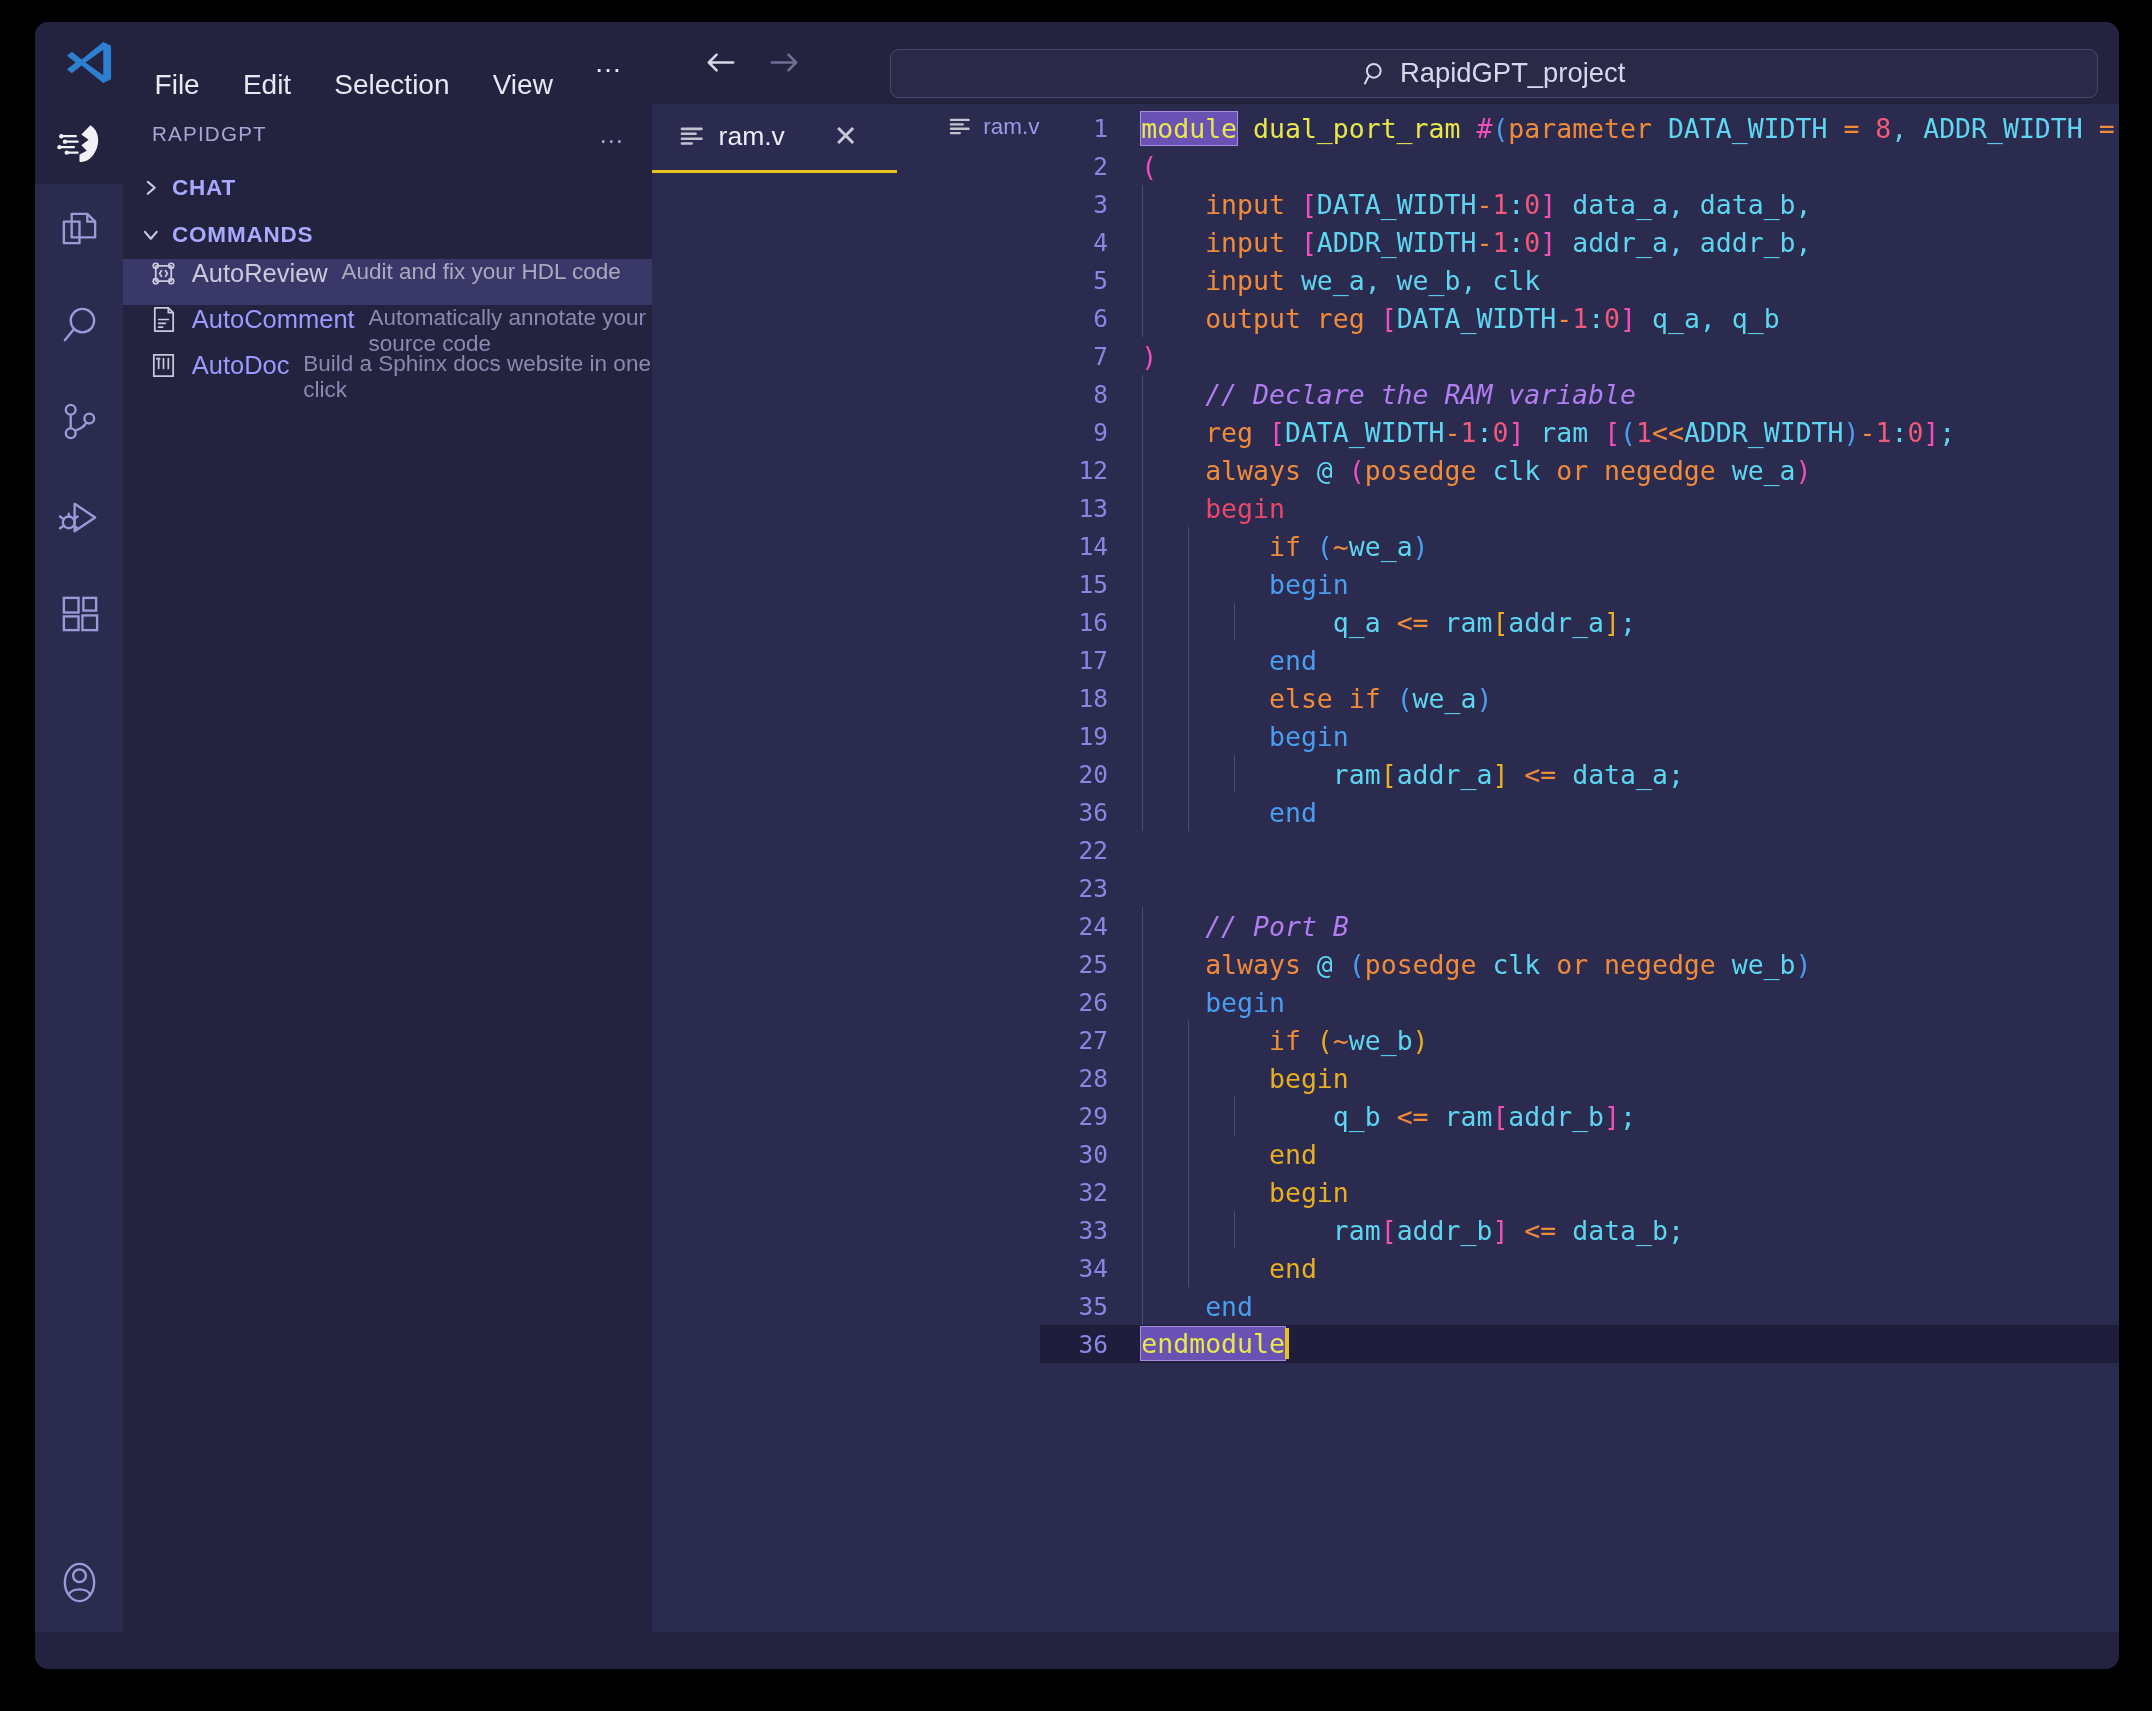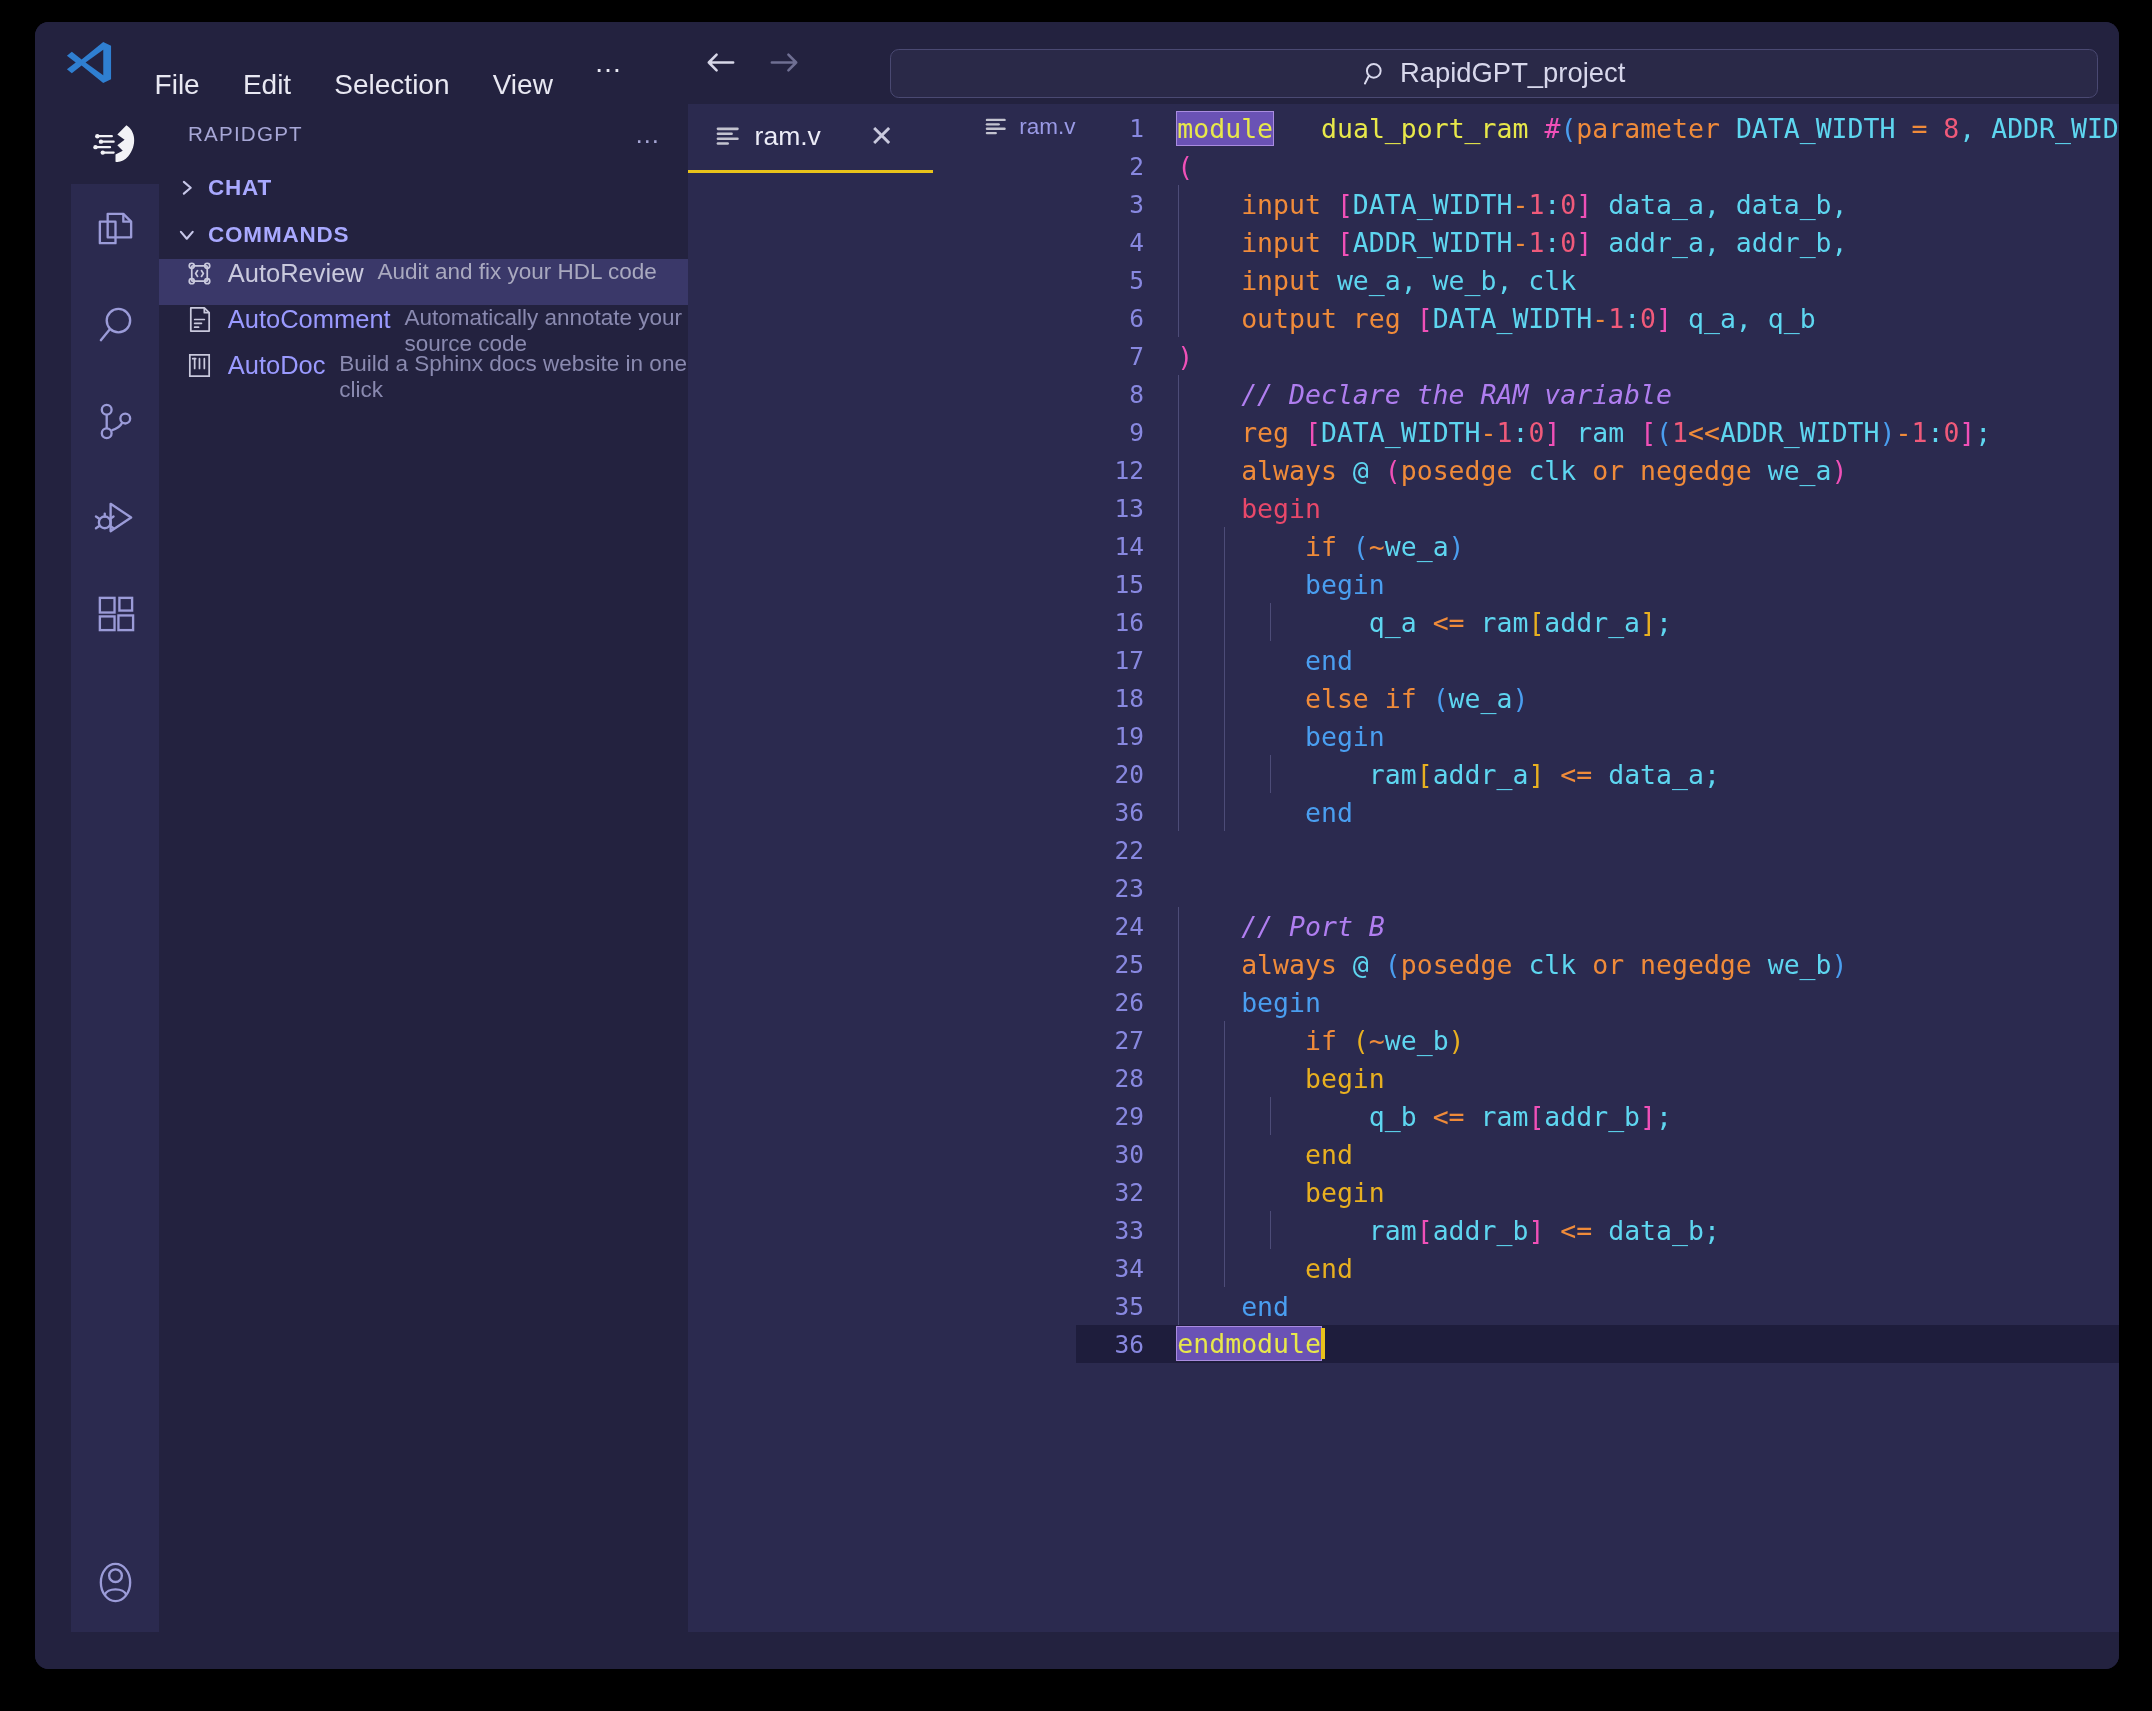--- a/index.html
+++ b/index.html
@@ -47,21 +47,21 @@
     background: #2a2948;
     border: 1px solid #4a4972;
     border-radius: 8.8px;
     display: flex; align-items: center; justify-content: center;
     gap: 11.8px;
   }
   .qbar .mag { width: 25.5px; height: 25.5px; flex: 0 0 25.5px; }
   .qbar .qtext { color: #d8d8ec; font-size: 27.4px; }
 
   
-  .body { flex: 1; display: flex; min-height: 0; margin-left: 36px; }
+  .body { flex: 1; display: flex; min-height: 0; }
 
   
   .activitybar {
     width: 88px; flex: 0 0 88px;
     background: #2b2a4f;
     display: flex; flex-direction: column; align-items: center;
     position: relative;
   }
   .ab-logo {
     width: 88px; height: 80px; background: #23223f;
@@ -149,21 +149,21 @@
     position: absolute; top: 0; bottom: 0; width: 1px;
     background: #4d4c78;
   }
   
   .g1 { left: 102px; }
   .g2 { left: 148px; }
   .g3 { left: 194px; }
 
   
   .kw-mod     { color: #e8e84a; }       
-  .t-yellow   { color: #e8e84a; padding-left: 32px; }
+  .t-yellow   { color: #e8e84a; }
   .t-orange   { color: #f08b3a; }
   .t-cyan     { color: #5ed6f0; }
   .t-blue     { color: #4a9ef0; }
   .t-pink     { color: #f05a7a; }
   .t-magenta  { color: #f050b8; }
   .t-purple   { color: #b07ef0; }
   .t-red      { color: #e8486a; }
   .t-gold     { color: #e8b020; }
   .bracket-match {
     background: #6a52b5; outline: 1px solid #a98ce0; padding: 1px 0;

